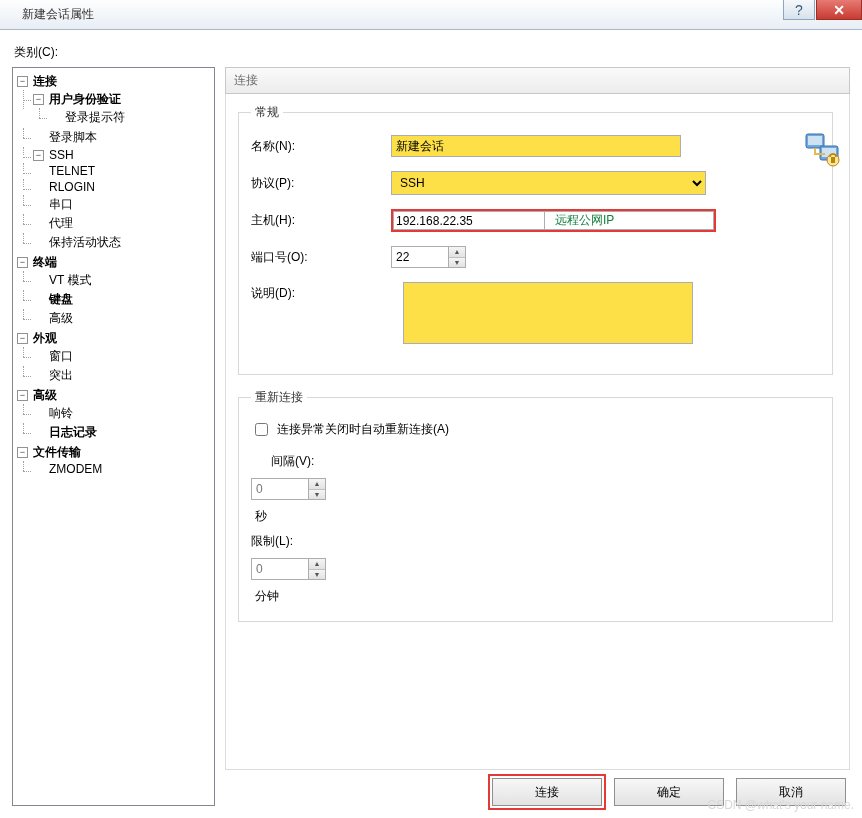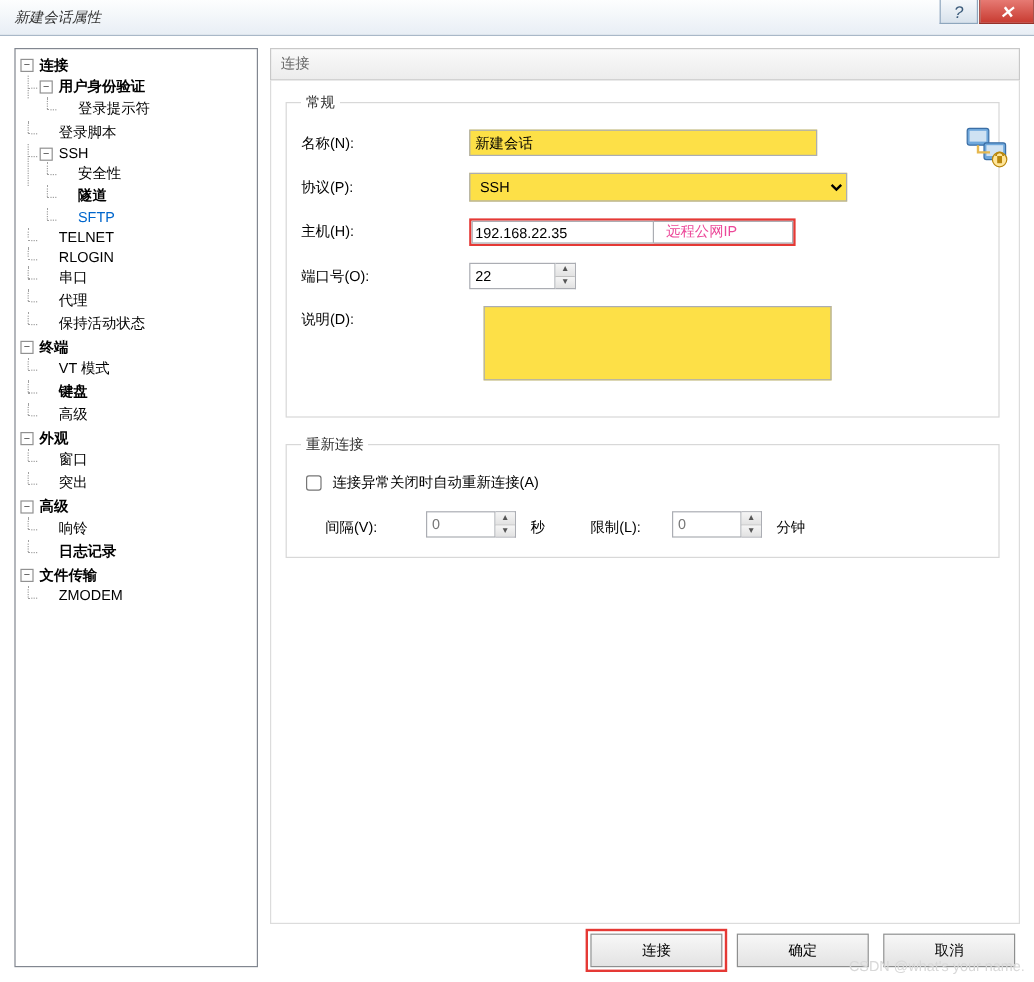--- a/index.html
+++ b/index.html
@@ -1,50 +1,50 @@
 <!DOCTYPE html>
 <html><head>
 <meta charset="utf-8">
 <style>
 * { box-sizing: border-box; font-family: "Microsoft YaHei", "Segoe UI", Tahoma, sans-serif; font-size: 12px; }
 body { margin: 0; padding: 0; background: #fff; width: 862px; height: 818px; overflow: hidden; }
 .window { width: 862px; height: 818px; display: flex; flex-direction: column; }
-.titlebar { height: 30px; background: linear-gradient(#fdfefe,#e8eef5); border-bottom: 1px solid #a9b8c8; display: flex; align-items: center; padding: 0 12px; position: relative; font-style: italic; }
+.titlebar { height: 30px; background: linear-gradient(#fdfefe,#e8eef5); border-bottom: 1px solid #a9b8c8; display: flex; align-items: center; padding: 0 22px; position: relative; }
 .titlebar .title { color: #333; }
 .titlebar .controls { position: absolute; right: 0; top: 0; display: flex; }
 .titlebar .btn { width: 32px; height: 20px; margin-left: 1px; display: flex; align-items: center; justify-content: center; background: linear-gradient(#f5f8fb,#d8e2ec); border: 1px solid #8ea6bd; border-top: none; }
 .titlebar .btn.close { width: 46px; background: linear-gradient(#e67a73,#c83b31); border-color: #963129; color: #fff; font-size: 14px; font-weight: bold; }
 .titlebar .btn.min { color: #3a5a7a; font-size: 14px; }
 .body { flex: 1; padding: 10px 12px 12px 12px; display: flex; flex-direction: column; }
 .category-label { margin: 4px 0 6px 2px; color: #000; }
 .content { flex: 1; display: flex; gap: 10px; }
 .tree { width: 203px; border: 1px solid #828790; background: #fff; overflow: auto; padding: 4px 2px; }
 .main { flex: 1; display: flex; flex-direction: column; }
 .panel-title { border: 1px solid #c8c8c8; background: linear-gradient(#fafafa,#ececec); padding: 4px 8px; color: #6a6a6a; }
 .panel-body { flex: 1; border: 1px solid #dcdcdc; border-top: none; padding: 10px 16px 8px 12px; position: relative; }
 fieldset { border: 1px solid #d8d8d8; margin: 0 0 14px 0; padding: 14px 12px 16px 12px; }
 fieldset legend { padding: 0 4px; color: #333; }
 .row { display: flex; align-items: center; margin-bottom: 14px; position: relative; }
 .row .lbl { width: 140px; color: #000; }
 .row input[type=text].txt, .row select, .row textarea { border: 1px solid #abadb3; padding: 3px 4px; background: #fde047; font-family: inherit; }
 .name-input { width: 290px; }
 .proto-select { width: 315px; background: linear-gradient(#f6f6f6,#e6e6e6); }
-.host-wrap { display: flex; border: 2px solid #e53935; width: 272px; }
+.host-wrap { display: flex; border: 2px solid #e53935; width: 325px; }
 .host-input { width: 152px; border: 1px solid #abadb3 !important; }
-.host-note { flex: 1; border: 1px solid #abadb3; border-left: none; display: flex; align-items: center; padding-left: 10px; color: #ec4899; }
+.host-note { flex: 1; border: 1px solid #abadb3; border-left: none; display: flex; align-items: center; padding-left: 10px; color: #15803d; }
 .port-wrap { display: flex; align-items: stretch; }
-.port-input { width: 72px; border: 1px solid #abadb3; padding: 3px 4px; }
+.port-input { width: 58px; border: 1px solid #abadb3; padding: 3px 4px; }
 .spinner { width: 17px; display: flex; flex-direction: column; border: 1px solid #abadb3; border-left: none; }
 .spinner div { flex: 1; display: flex; align-items: center; justify-content: center; background: linear-gradient(#f5f5f5,#e2e2e2); font-size: 7px; color: #555; cursor: pointer; }
 .spinner div:first-child { border-bottom: 1px solid #c0c0c0; }
 .desc-area { width: 290px; height: 62px; resize: none; }
 .desc-row { align-items: flex-start; gap: 12px; }
 .desc-row .lbl { padding-top: 3px; }
 .net-icon { position: absolute; right: 6px; top: 36px; width: 40px; height: 40px; }
-.inline-row { display: flex; align-items: flex-end; gap: 8px; }
+.inline-row { display: flex; align-items: flex-start; gap: 8px; flex-direction: column; }
 .inline-row .lbl2 { width: 76px; text-align: left; margin-left: 20px;}
 .num-input { width: 58px; border: 1px solid #abadb3; padding: 3px 4px; color: #777; background: #fff; }
 .unit { margin: 0 30px 0 4px; }
 .chk { display: flex; align-items: center; gap: 6px; margin-bottom: 14px; }
 .chk input { width: 13px; height: 13px; }
 .footer { display: flex; justify-content: flex-end; gap: 12px; padding: 8px 4px 0 0; }
 .footer button { width: 110px; height: 28px; background: linear-gradient(#f7f7f7,#e3e3e3); border: 1px solid #8e8f8f; cursor: pointer; }
 .footer button.connect { outline: 2px solid #e53935; outline-offset: 2px; }
 .watermark { position: absolute; right: 8px; bottom: 6px; color: #d8d8d8; font-size: 12px; pointer-events: none; }
 
@@ -68,20 +68,21 @@
 <div class="window">
   <div class="titlebar">
     <span class="title">新建会话属性</span>
     <div class="controls">
       <div class="btn min">?</div>
       <div class="btn close">✕</div>
     </div>
   </div>
 
   <div class="body">
+    <div class="category-label"><span>类别(C):</span></div>
 
     <div class="content">
 
       <div class="tree">
         <ul>
           <li>
             <div class="node">
                 <span class="toggle">−</span>
                 <span class="lbln bold">连接</span>
               </div>
@@ -104,40 +105,20 @@
                   <div class="node">
                     <span class="spacer"></span>
                     <span class="lbln">登录脚本</span>
                   </div>
                 </li>
               <li>
                 <div class="node">
                     <span class="toggle">−</span>
                     <span class="lbln">SSH</span>
                   </div>
-                <ul>
-                  <li>
-                      <div class="node">
-                        <span class="spacer"></span>
-                        <span class="lbln">安全性</span>
-                      </div>
-                    </li>
-                  <li>
-                      <div class="node">
-                        <span class="spacer"></span>
-                        <span class="lbln bold">隧道</span>
-                      </div>
-                    </li>
-                  <li>
-                      <div class="node">
-                        <span class="spacer"></span>
-                        <span class="lbln link">SFTP</span>
-                      </div>
-                    </li>
-                </ul>
               </li>
               <li>
                   <div class="node">
                     <span class="spacer"></span>
                     <span class="lbln">TELNET</span>
                   </div>
                 </li>
               <li>
                   <div class="node">
                     <span class="spacer"></span>

